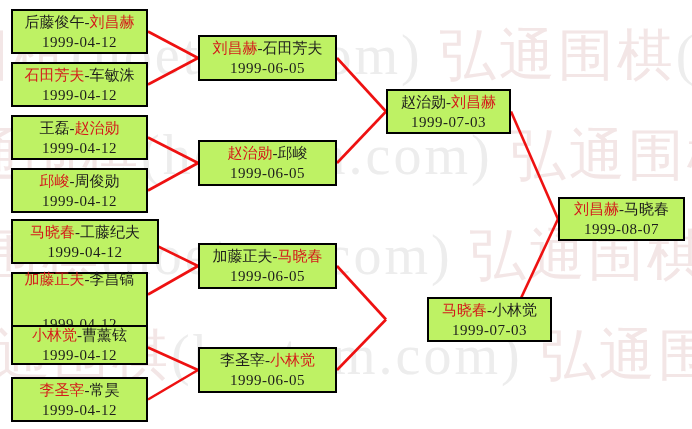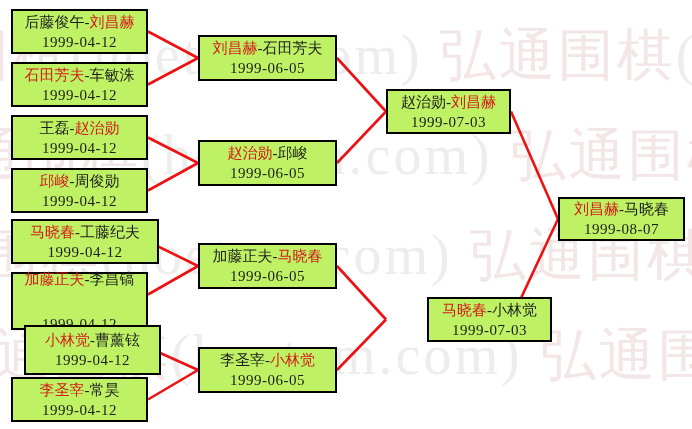--- a/index.html
+++ b/index.html
@@ -73,21 +73,21 @@
         <div class="match-date">1999-04-12</div>
       </div>
       <div class="match-box" style="left: 11px; top: 219px; width: 148px; height: 45px;">
         <div class="names"><span class="player winner">马晓春</span><span class="hyphen">-</span><span class="player">工藤纪夫</span></div>
         <div class="match-date">1999-04-12</div>
       </div>
       <div class="match-box" style="left: 11px; top: 272px; width: 137px; height: 58px; gap: 25px;">
         <div class="names"><span class="player winner">加藤正夫</span><span class="hyphen">-</span><span class="player">李昌镐</span></div>
         <div class="match-date">1999-04-12</div>
       </div>
-      <div class="match-box" style="left: 11px; top: 325px; width: 137px; height: 50px; margin-left: 13px;">
+      <div class="match-box" style="left: 11px; top: 325px; width: 137px; height: 40px;">
         <div class="names"><span class="player winner">小林觉</span><span class="hyphen">-</span><span class="player">曹薰铉</span></div>
         <div class="match-date">1999-04-12</div>
       </div>
       <div class="match-box" style="left: 11px; top: 377px; width: 137px; height: 45px;">
         <div class="names"><span class="player winner">李圣宰</span><span class="hyphen">-</span><span class="player">常昊</span></div>
         <div class="match-date">1999-04-12</div>
       </div>
       <div class="match-box" style="left: 198px; top: 35px; width: 139px; height: 46px;">
         <div class="names"><span class="player winner">刘昌赫</span><span class="hyphen">-</span><span class="player">石田芳夫</span></div>
         <div class="match-date">1999-06-05</div>

